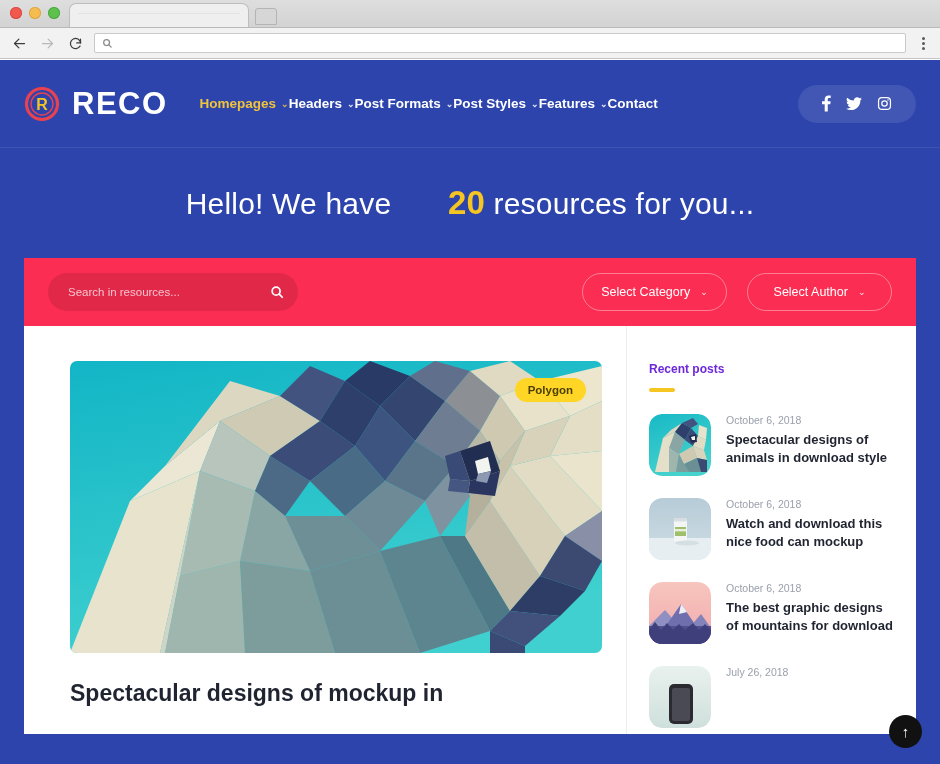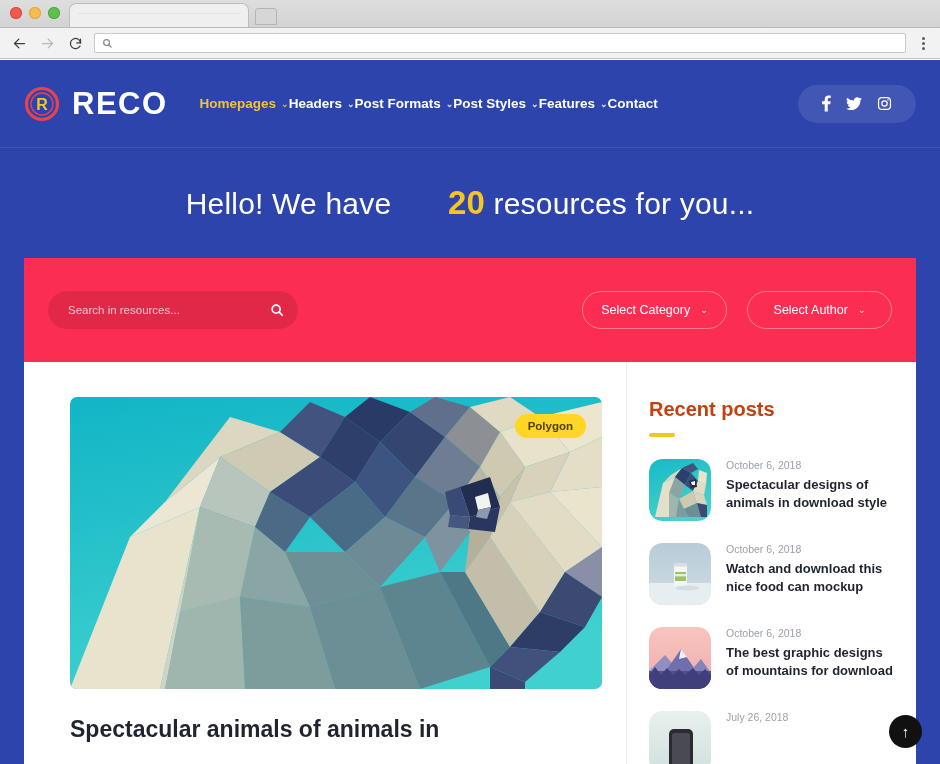--- a/index.html
+++ b/index.html
@@ -110,21 +110,21 @@
   }
   .hero-title {
     color:#fff; font-size: 30px; font-weight: 400; letter-spacing:.2px;
   }
   .hero-title .num { color:#f5c521; font-weight: 800; font-size: 33px; margin-left: 48px; }
 
   
   .filter-wrap { padding: 0 24px; }
   .filter-bar {
     background: #fb2d52;
-    height: 104px;
+    height: 68px;
     display:flex; align-items:center;
     padding: 0 24px;
   }
   .search-box {
     width: 250px; height: 38px;
     background: rgba(0,0,0,.10);
     border-radius: 19px;
     display:flex; align-items:center;
     padding: 0 14px 0 20px;
   }
@@ -165,21 +165,21 @@
   .card-title {
     margin-top: 26px;
     font-size: 23px; font-weight: 700; color:#1f2430; line-height:1.3;
   }
 
   .side-col {
     width: 290px;
     border-left: 1px solid #ededed;
     padding: 36px 18px 0 22px;
   }
-  .side-title { font-size: 20px; font-weight: 700; color:#c2410c; }
+  .side-title { font-size: 12px; font-weight: 700; color:#6d28d9; }
   .side-rule { width: 26px; height: 4px; background:#f5c521; border-radius:2px; margin-top: 12px; }
 
   .post { display:flex; gap: 15px; margin-top: 22px; }
   .thumb { width: 62px; height: 62px; border-radius: 13px; flex:none; display:block; }
   .post-date { font-size: 10.5px; color:#9aa0ab; }
   .post-title {
     margin-top: 5px;
     font-size: 13px; font-weight: 700; color:#1f2430; line-height: 1.42;
   }
 
@@ -398,21 +398,21 @@
               <polygon points="390,90 420,80 430,110 400,120" fill="#222d52"></polygon>
               <polygon points="400,120 430,110 425,135 398,132" fill="#2b3660"></polygon>
               <polygon points="405,100 418,96 421,110 408,113" fill="#f2f4f0"></polygon>
               <polygon points="408,113 421,110 417,122 406,120" fill="#8d99b0"></polygon>
               <polygon points="375,95 390,90 400,120 380,118" fill="#394a76"></polygon>
               <polygon points="380,118 400,120 398,132 378,130" fill="#455680"></polygon>
             </g>
           </svg>
           <div class="badge">Polygon</div>
         </div>
-        <div class="card-title">Spectacular animals of animals in</div>
+        <div class="card-title">Spectacular designs of mockup in</div>
       </div>
 
       <div class="side-col">
         <div class="side-title">Recent posts</div>
         <div class="side-rule"></div>
 
         <div class="post">
           <svg class="thumb" viewBox="0 0 62 62">
             <defs>
                 <linearGradient id="t1" x1="0" y1="0" x2="0.4" y2="1">

